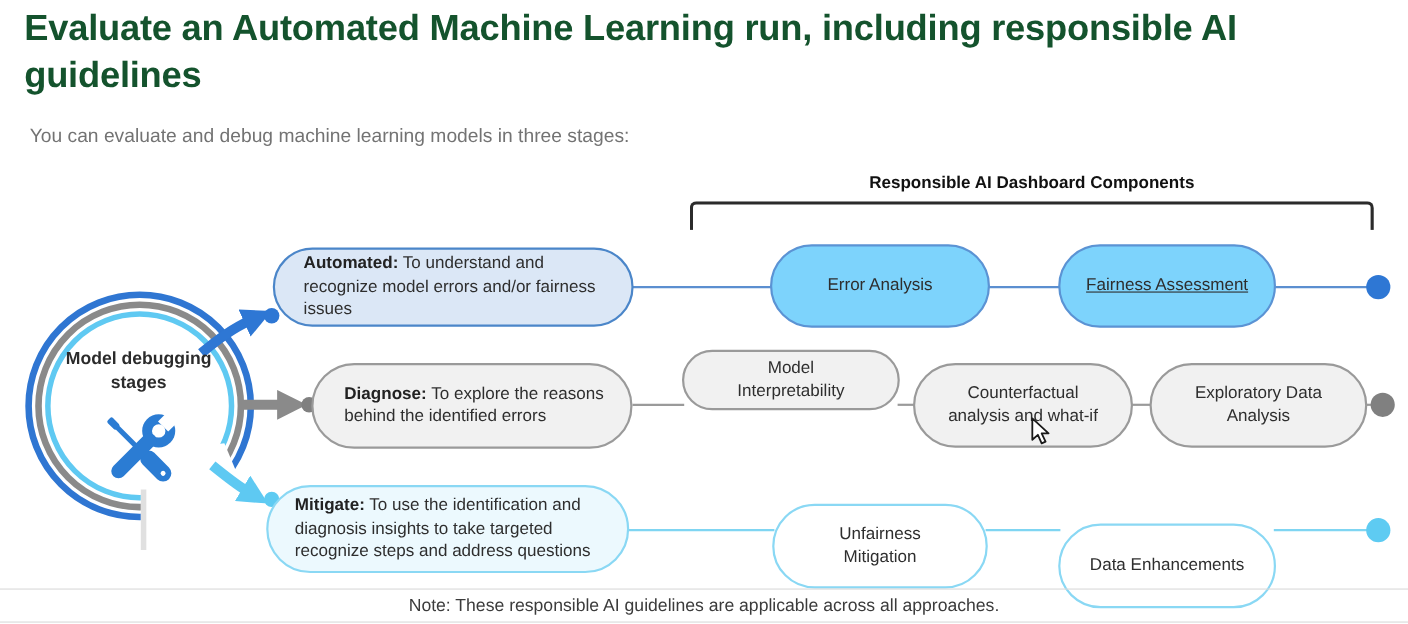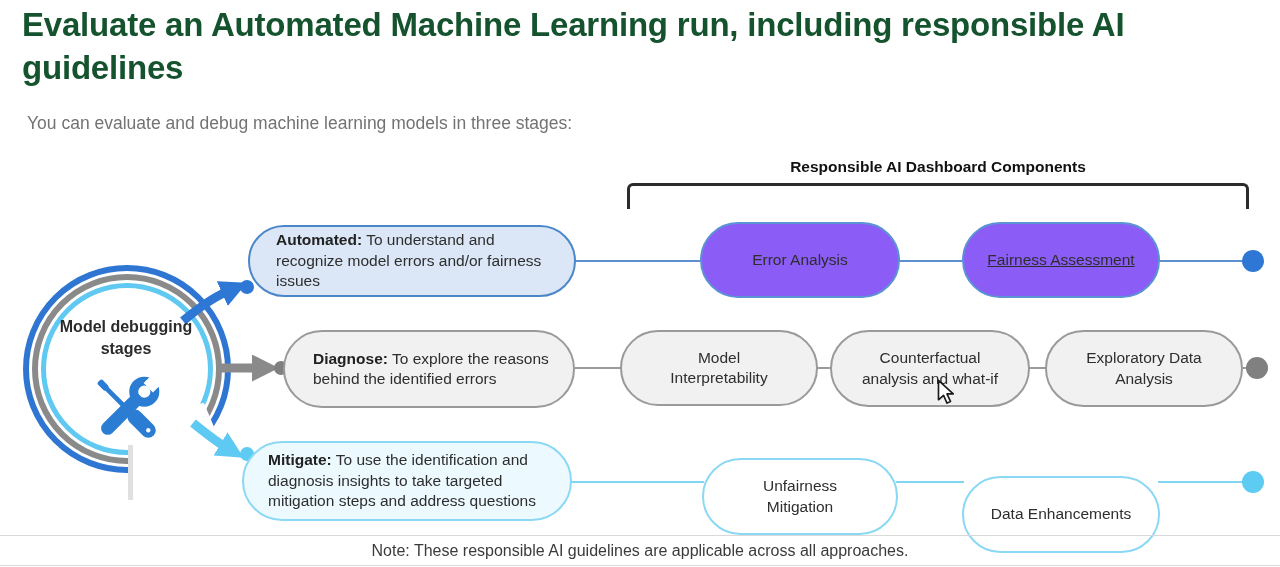--- a/index.html
+++ b/index.html
@@ -57,21 +57,21 @@
     font-size: 15.5px; color: #2e2e2e; line-height: 1.32;
     background: #fff;
   }
   .pill.centered { justify-content: center; text-align: center; }
   .pill .b { font-weight: 700; color: #222; }
 
   .desc-identify  { border: 2px solid #4b86c9; background: #dbe7f6; border-radius: 38px; padding: 0 14px 0 26px; }
   .desc-diagnose  { border: 2px solid #9a9a9a; background: #f1f1f1; border-radius: 40px; padding: 0 8px 0 28px; align-items: center; }
   .desc-mitigate  { border: 2px solid #8ad8f4; background: #ecf9fe; border-radius: 42px; padding: 0 6px 0 24px; }
 
-  .comp-blue { border: 2px solid #5b93d4; background: #8b5cf6; border-radius: 38px; }
+  .comp-blue { border: 2px solid #5b93d4; background: #7dd3fc; border-radius: 38px; }
   .comp-gray { border: 2px solid #9a9a9a; background: #f1f1f1; border-radius: 40px; }
   .comp-cyan { border: 2px solid #8ad8f4; background: #ffffff; border-radius: 40px; }
 
   
   .rule-top { left: 0; top: 535px; width: 1280px; height: 1px; background: #d9d9d9; }
   .rule-bottom { left: 0; top: 565px; width: 1280px; height: 1px; background: #d9d9d9; }
   .note { left: 0; top: 542px; width: 1280px; text-align: center; font-size: 16px; color: #3b3b3b; }
 
   svg.overlay { position: absolute; left: 0; top: 0; pointer-events: none; }
 </style>
@@ -165,28 +165,28 @@
 <div class="pill desc-diagnose" style="left:283px; top:330px; width:292px; height:78px;">
   <div>
     <span class="b">Diagnose:</span>
     <span>To explore the reasons behind the identified errors</span>
   </div>
 </div>
 
 <div class="pill desc-mitigate" style="left:242px; top:441px; width:330px; height:80px;">
   <div>
     <span class="b">Mitigate:</span>
-    <span>To use the identification and diagnosis insights to take targeted mitigation steps and address questions</span>
+    <span>To use the identification and diagnosis insights to take targeted recognize steps and address questions</span>
   </div>
 </div>
 
 <div class="pill centered comp-blue" style="left:700px; top:222px; width:200px; height:76px; padding:0 20px;">Error Analysis</div>
 <div class="pill centered comp-blue" style="left:962px; top:222px; width:198px; height:76px; padding:0 14px;text-decoration:underline;">Fairness Assessment</div>
 
-<div class="pill centered comp-gray" style="left:620px; top:330px; width:198px; height:76px; padding:0 30px;">Model Interpretability</div>
+<div class="pill centered comp-gray" style="left:620px; top:318px; width:198px; height:55px; padding:0 30px;">Model Interpretability</div>
 <div class="pill centered comp-gray" style="left:830px; top:330px; width:200px; height:77px; padding:0 20px;">Counterfactual analysis and what-if</div>
 <div class="pill centered comp-gray" style="left:1045px; top:330px; width:198px; height:77px; padding:0 20px;">Exploratory Data Analysis</div>
 
 <div class="pill centered comp-cyan" style="left:702px; top:458px; width:196px; height:77px; padding:0 40px;">Unfairness Mitigation</div>
 <div class="pill centered comp-cyan" style="left:962px; top:443px; width:198px; height:77px; padding:0 14px;margin-top:33px;">Data Enhancements</div>
 
 <div class="abs rule-top"></div>
 <div class="abs note">Note: These responsible AI guidelines are applicable across all approaches.</div>
 <div class="abs rule-bottom"></div>
 

